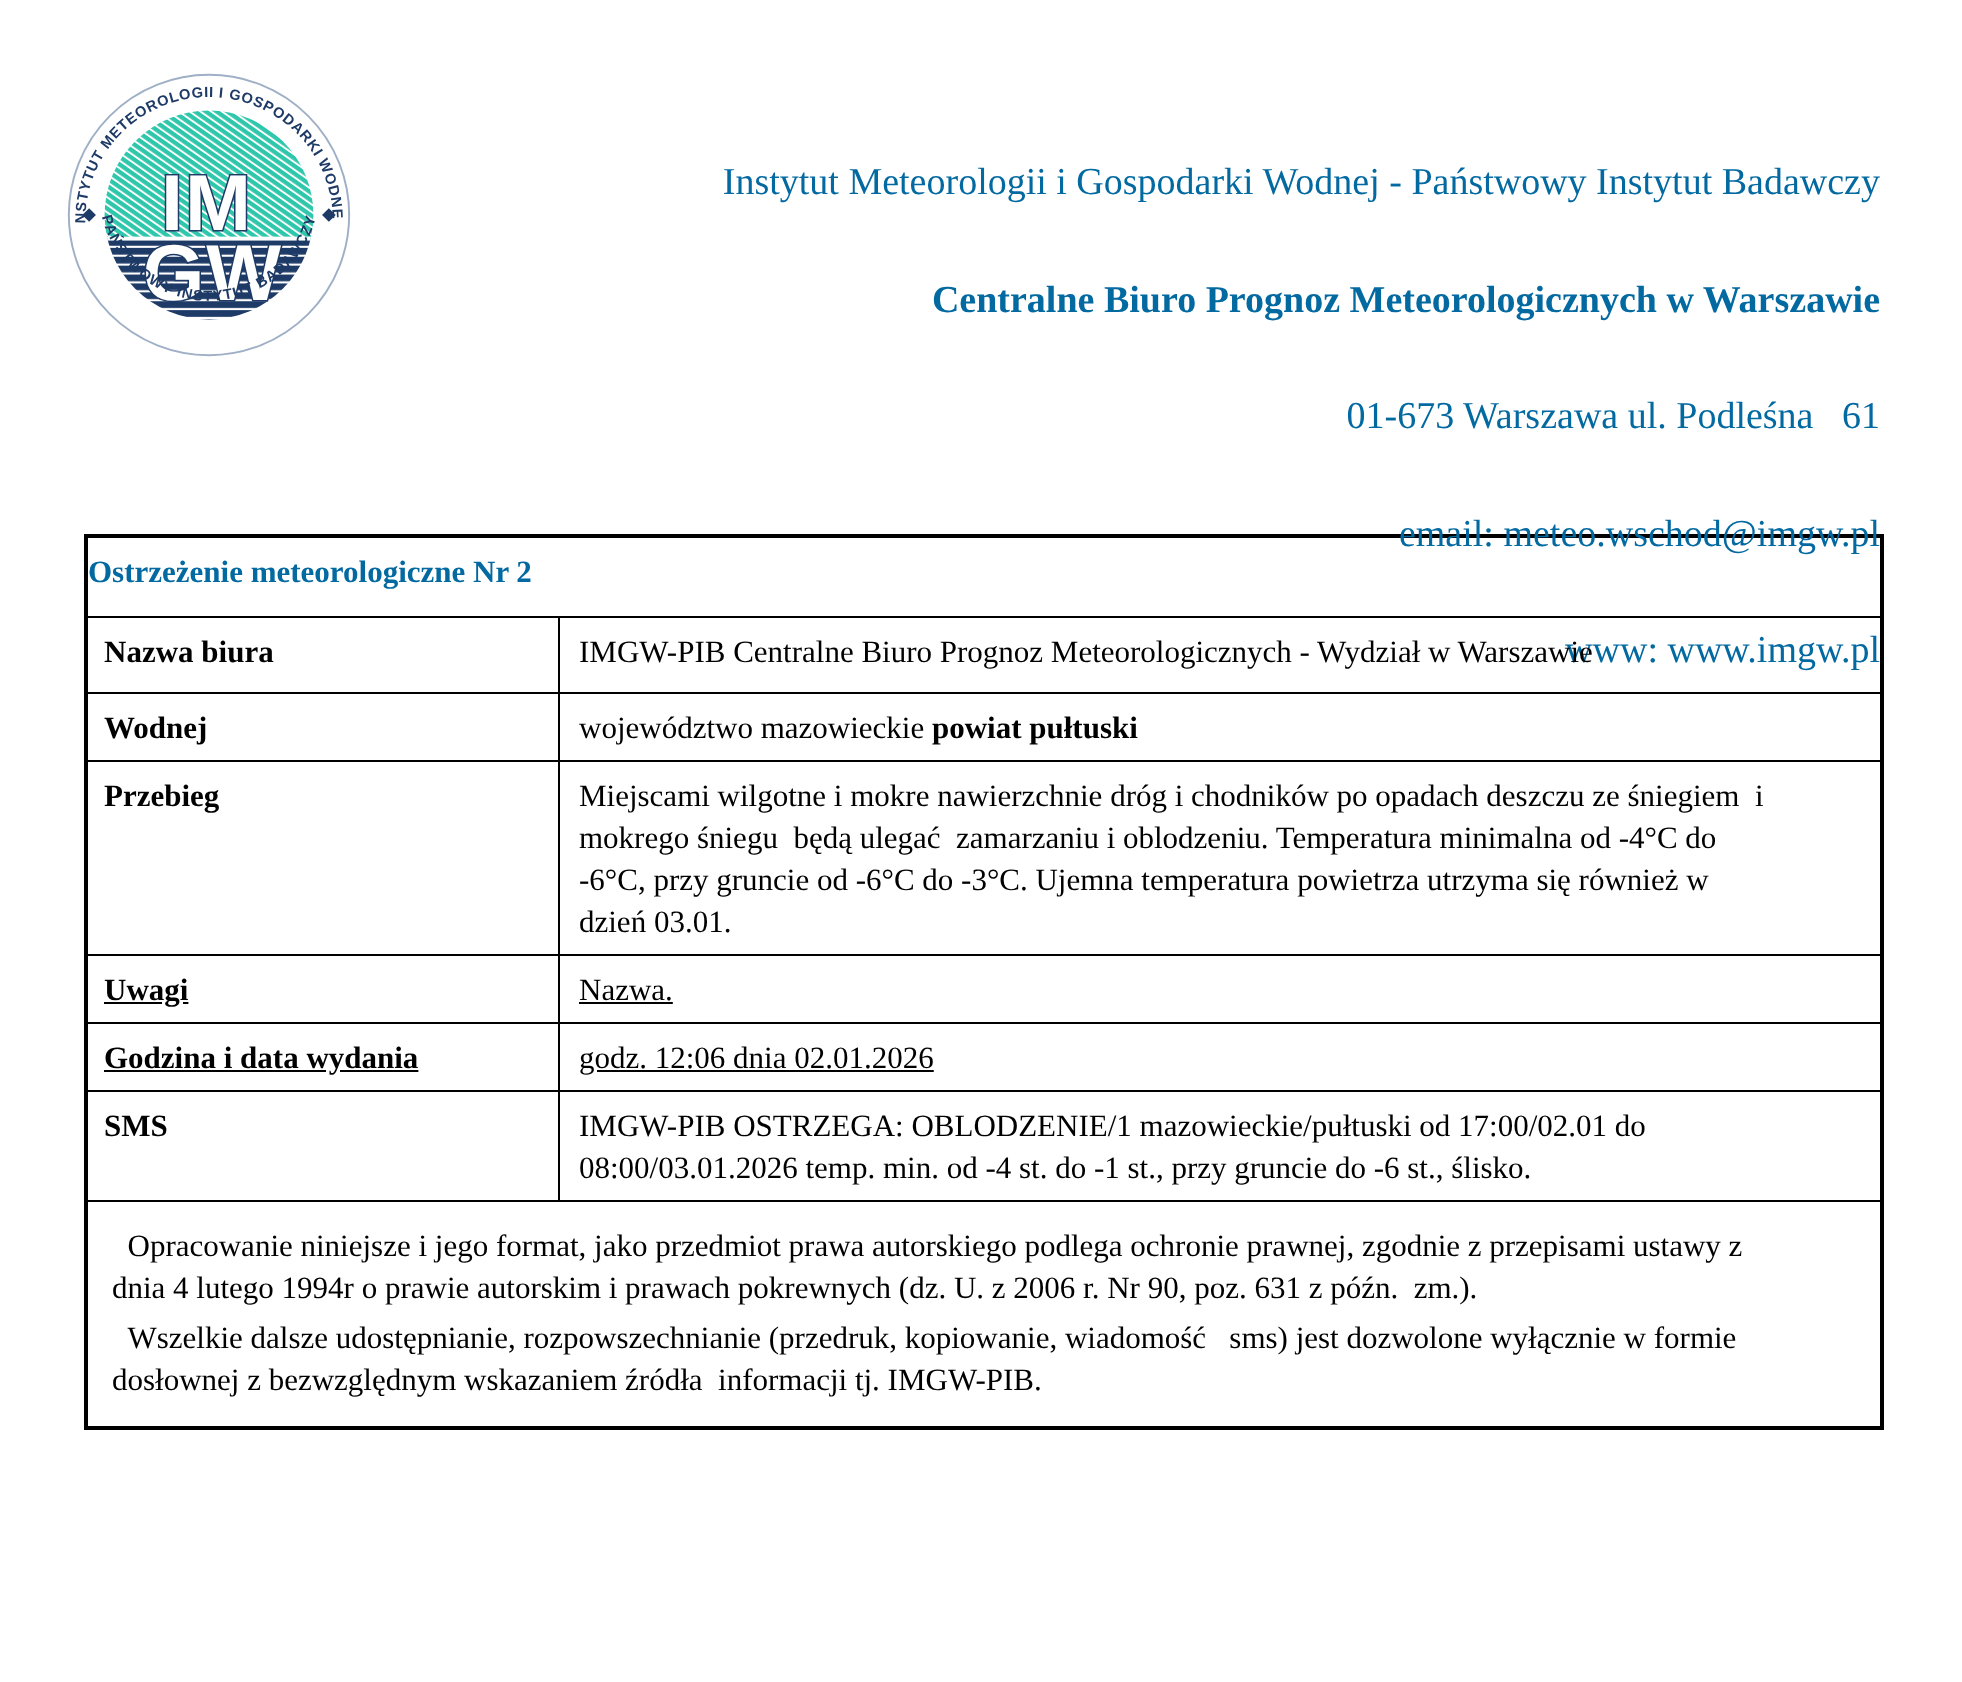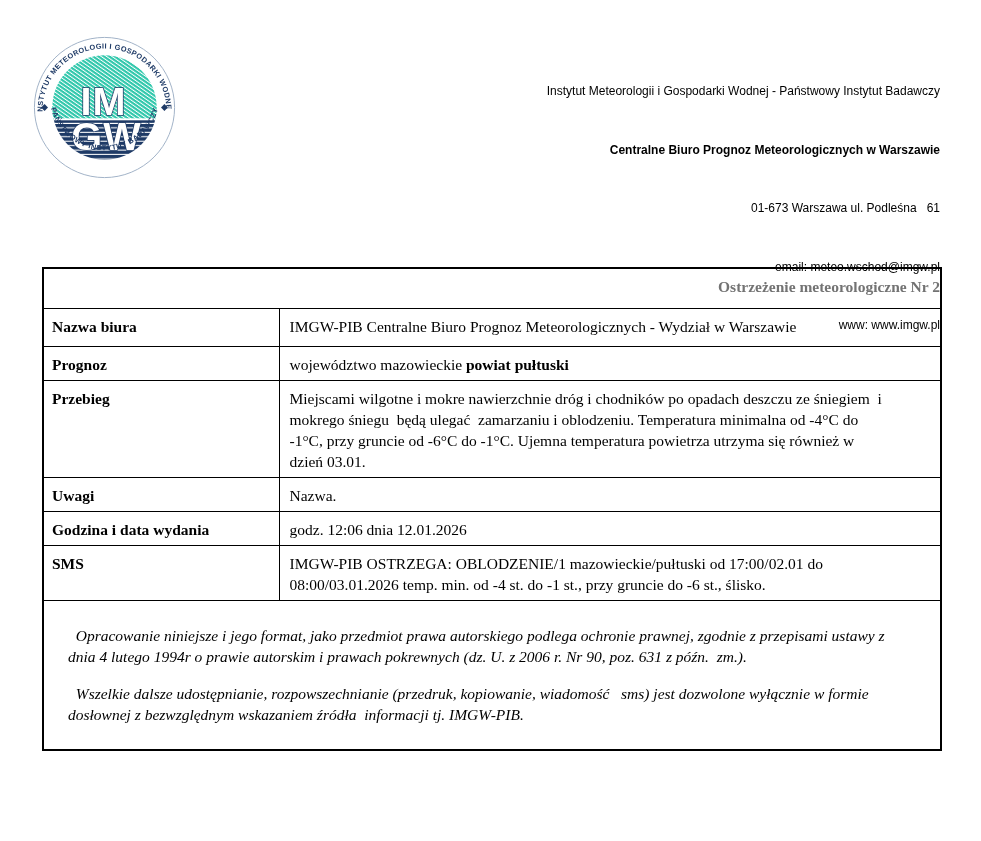--- a/index.html
+++ b/index.html
@@ -18,24 +18,24 @@
     display: flex;
     align-items: flex-start;
     padding: 35px 41px 0 32px;
     height: 182px;
   }
   .logo-wrap { width: 145px; height: 145px; flex: 0 0 auto; }
   .logo-wrap svg { width: 145px; height: 145px; display: block; }
   .header-text {
     flex: 1 1 auto;
     text-align: right;
-    font-family: Liberation Sans, sans-serif;
-    font-size: 12px;
+    font-family: Liberation Serif, serif;
+    font-size: 19px;
     line-height: 19.5px;
-    color: #000000;
+    color: #0369a1;
     padding-top: 8px;
     white-space: pre;
   }
   .header-text .hl-bold { font-weight: bold; text-align: right; }
 
   
   table.warning-table {
     border-collapse: collapse;
     table-layout: fixed;
     width: 898px;
@@ -45,51 +45,50 @@
   .warning-table td {
     border: 1px solid #000;
     vertical-align: top;
     font-size: 15.5px;
     line-height: 21px;
   }
   .col-label { width: 236px; }
   .col-value { width: 662px; }
 
   .title-cell {
-    text-align: right;
+    text-align: left;
     font-weight: bold;
     font-size: 18px;
-    color: #737373;
+    color: #0369a1;
     height: 40px;
     vertical-align: middle !important;
     padding: 2px 0 6px 0;
   }
   .lbl {
     font-weight: bold;
     padding: 7px 6px 5px 8px;
   }
   .val {
     padding: 7px 8px 5px 10px;
     white-space: pre-wrap;
   }
   tr.h38 { height: 38px; margin-top: 30px; }
   tr.h34 { height: 34px; }
-  tr.h32 { height: 32px; }
+  tr.h32 { height: 32px; text-decoration: underline; }
   tr.h53 { height: 53px; }
   tr.h52 { height: 52px; padding-left: 32px; }
 
   .footer-cell {
     padding: 8px 8px 8px 8px;
     font-size: 15px;
     line-height: 22px;
   }
   .footer-cell p {
-    margin: 16px;
+    margin: 4px;
     white-space: pre-wrap;
-    font-style: italic;
   }
 </style>
 </head>
 <body>
 
 <div class="page">
 
   <div class="letterhead">
     <div class="logo-wrap">
       <svg viewBox="0 0 150 150" xmlns="http://www.w3.org/2000/svg">
@@ -152,42 +151,42 @@
       <td class="title-cell" colspan="2">Ostrzeżenie meteorologiczne Nr 2</td>
     </tr>
 
     <tr class="h38">
       <td class="lbl">Nazwa biura</td>
       <td class="val">IMGW-PIB Centralne Biuro Prognoz Meteorologicznych - Wydział w Warszawie</td>
     </tr>
 
 
     <tr class="h34">
-      <td class="lbl">Prognoz</td>
+      <td class="lbl">Wodnej</td>
       <td class="val"><span>województwo mazowieckie </span><b>powiat pułtuski</b></td>
     </tr>
 
 
     <tr>
       <td class="lbl">Przebieg</td>
       <td class="val">Miejscami wilgotne i mokre nawierzchnie dróg i chodników po opadach deszczu ze śniegiem  i
 mokrego śniegu  będą ulegać  zamarzaniu i oblodzeniu. Temperatura minimalna od -4°C do
--1°C, przy gruncie od -6°C do -1°C. Ujemna temperatura powietrza utrzyma się również w
+-6°C, przy gruncie od -6°C do -3°C. Ujemna temperatura powietrza utrzyma się również w
 dzień 03.01.</td>
     </tr>
 
 
     <tr class="h32">
       <td class="lbl">Uwagi</td>
       <td class="val">Nazwa.</td>
     </tr>
 
     <tr class="h32">
       <td class="lbl">Godzina i data wydania</td>
-      <td class="val">godz. 12:06 dnia 12.01.2026</td>
+      <td class="val">godz. 12:06 dnia 02.01.2026</td>
     </tr>
 
     <tr class="h52">
       <td class="lbl">SMS</td>
       <td class="val">IMGW-PIB OSTRZEGA: OBLODZENIE/1 mazowieckie/pułtuski od 17:00/02.01 do
 08:00/03.01.2026 temp. min. od -4 st. do -1 st., przy gruncie do -6 st., ślisko.</td>
     </tr>
 
     <tr>
       <td class="footer-cell" colspan="2">

